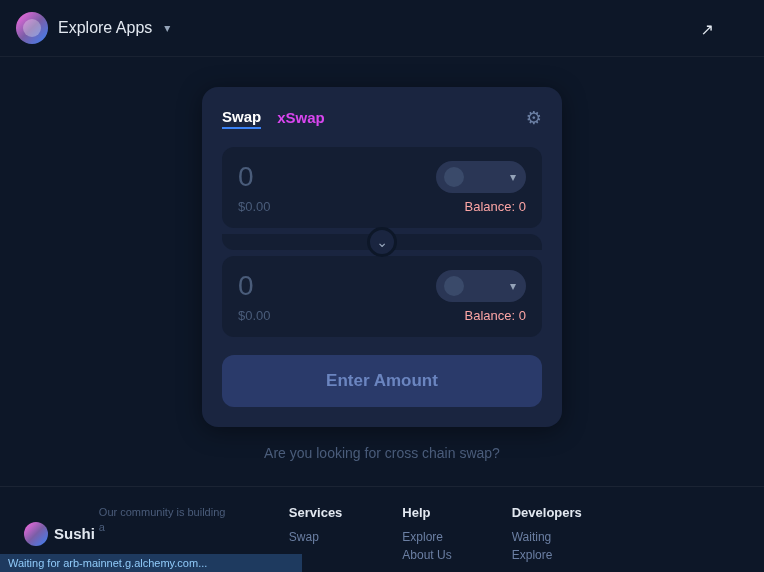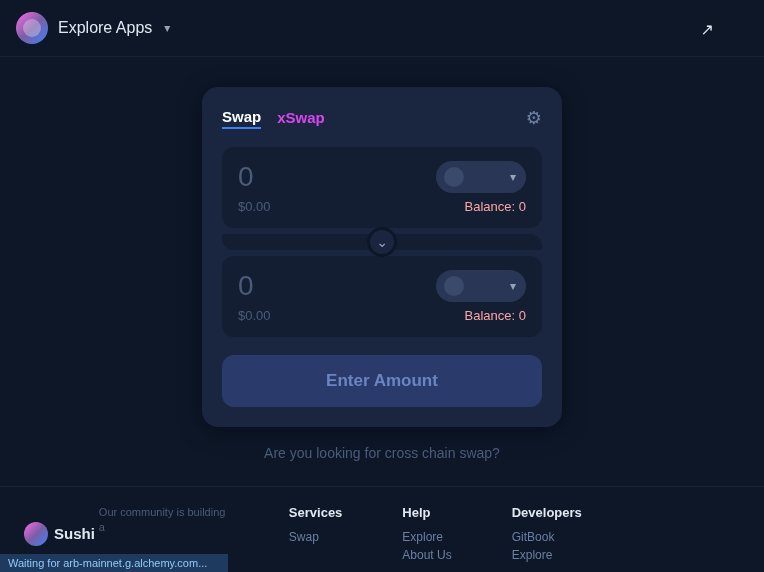--- a/index.html
+++ b/index.html
@@ -286,21 +286,21 @@
 
     
     .status-bar {
       position: absolute;
       bottom: 0;
       left: 0;
       background: #1e3a5f;
       color: #90caf9;
       font-size: 11px;
       padding: 3px 8px;
-      width: 228px;
+      width: 302px;
       white-space: nowrap;
       overflow: hidden;
     }
   </style>
 </head>
 <body>
 
 <div class="header">
   <div class="logo-circle">
     <div class="logo-inner"></div>
@@ -383,18 +383,18 @@
   </div>
 
   <div class="footer-col">
     <span class="footer-col-title">Help</span>
     <span class="footer-link">Explore</span>
     <span class="footer-link">About Us</span>
   </div>
 
   <div class="footer-col">
     <span class="footer-col-title">Developers</span>
-    <span class="footer-link">GitBook</span>
+    <span class="footer-link">Waiting</span>
     <span class="footer-link">Explore</span>
   </div>
 </div>
 
 <div class="status-bar">Waiting for arb-mainnet.g.alchemy.com...</div>
 
 </body></html>

